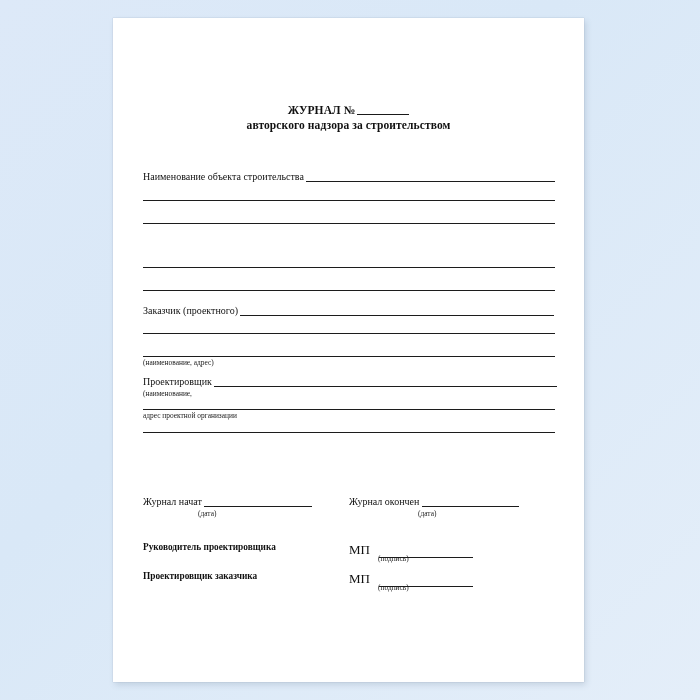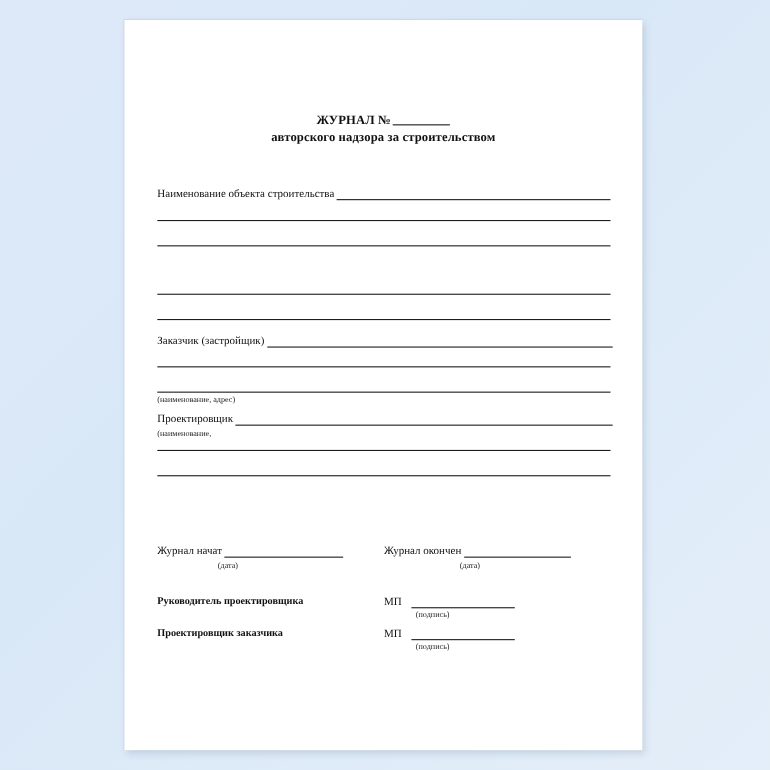--- a/index.html
+++ b/index.html
@@ -91,21 +91,21 @@
     font-size: 9.1px;
     color: #111;
     white-space: nowrap;
   }
   .bottom-label.bold {
     font-weight: bold;
     font-size: 9.3px;
   }
   .mp {
     position: absolute;
-    font-size: 10px;
+    font-size: 13px;
     color: #111;
   }
 </style>
 </head>
 <body>
 
 <div id="stage">
 
   <div class="sheet">
     <div class="sheet-inner">
@@ -121,33 +121,34 @@
         <span class="label">Наименование объекта строительства</span>
         <span class="rule" style="width:249px;"></span>
       </div>
       <div class="rule-row" style="left:30px; top:182px; width:412px;"></div>
       <div class="rule-row" style="left:30px; top:205px; width:412px;"></div>
 
       <div class="rule-row" style="left:30px; top:249px; width:412px;"></div>
       <div class="rule-row" style="left:30px; top:272px; width:412px;"></div>
 
       <div class="field" style="left:30px; top:288px;">
-        <span class="label">Заказчик (застройщик)</span>
+        <span class="label">Заказчик (проектного)</span>
         <span class="rule" style="width:314px;"></span>
       </div>
       <div class="rule-row" style="left:30px; top:315px; width:412px;"></div>
       <div class="rule-row" style="left:30px; top:338px; width:412px;"></div>
       <div class="caption" style="left:30px; top:340px; width:412px;">(наименование, адрес)</div>
 
       <div class="field" style="left:30px; top:359px;">
         <span class="label">Проектировщик</span>
         <span class="rule" style="width:343px;"></span>
       </div>
       <div class="caption" style="left:30px; top:371px; width:412px;">(наименование,</div>
       <div class="rule-row" style="left:30px; top:391px; width:412px;"></div>
+      <div class="caption" style="left:30px; top:393px; width:412px;">адрес проектной организации</div>
       <div class="rule-row" style="left:30px; top:414px; width:412px;"></div>
 
       <div class="bottom-label" style="left:30px; top:479px;">
         <span class="label">Журнал начат</span>
         <span class="rule" style="width:108px;"></span>
       </div>
       <div class="caption" style="left:85px; top:491px; width:90px;">(дата)</div>
 
       <div class="bottom-label" style="left:236px; top:479px;">
         <span class="label">Журнал окончен</span>

